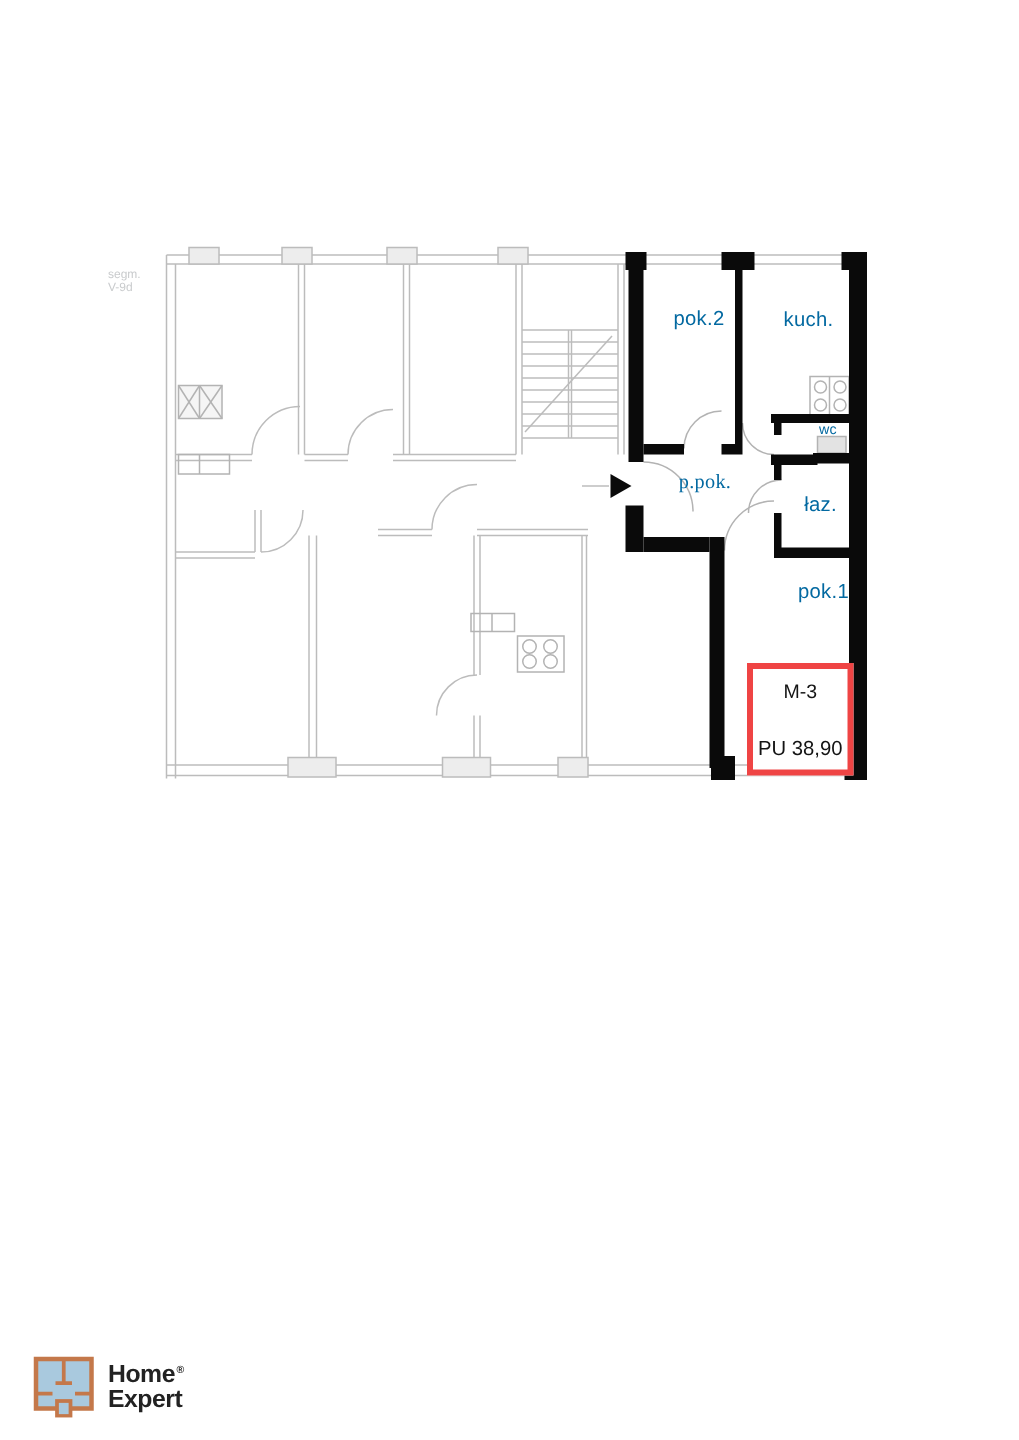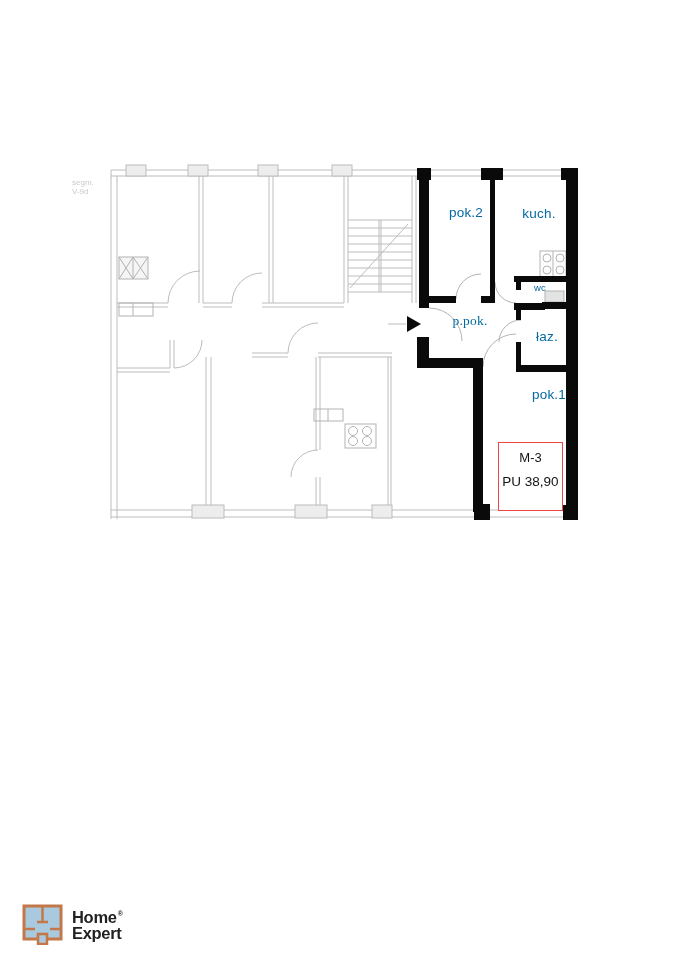--- a/index.html
+++ b/index.html
@@ -1,26 +1,26 @@
 <!DOCTYPE html>
 <html><head>
 <meta charset="utf-8">
 <style>
   html,body{margin:0;padding:0;background:#ffffff;}
   .page{position:relative;width:679px;height:960px;background:#ffffff;overflow:hidden;
         font-family:"Liberation Sans",sans-serif;}
   .plan-svg{position:absolute;left:0;top:0;}
   .lbl{position:absolute;transform:translate(-50%,-50%);font-size:13.5px;color:#0369a1;
        letter-spacing:.2px;white-space:nowrap;}
-  .lbl.small{font-size:9.5px;}
+  .lbl.small{font-size:9.5px;margin-left:12px;}
   .note{position:absolute;left:72px;top:178px;font-size:8px;line-height:9px;color:#c9cbcd;}
   .unit-card{position:absolute;left:498px;top:442px;width:63px;height:60px;
-             border:1px solid #ef4444;background:#ffffff;display:flex;flex-direction:column;
+             border:4px solid #ef4444;background:#ffffff;display:flex;flex-direction:column;
              align-items:center;padding-top:7px;gap:9px;font-size:13px;color:#141414;}
-  .unit-card .area{font-size:13.5px;}
+  .unit-card .area{font-size:13.5px;margin-top:14px;}
   .logo{position:absolute;left:22px;top:903px;display:flex;align-items:flex-start;gap:9px;}
   .logo-text{font-weight:bold;font-size:16.5px;line-height:16px;color:#222222;
              letter-spacing:-.3px;padding-top:3px;}
   .reg{font-size:7px;vertical-align:super;margin-left:1px;}
 </style>
 </head>
 <body>
 
 <div class="page">
 

